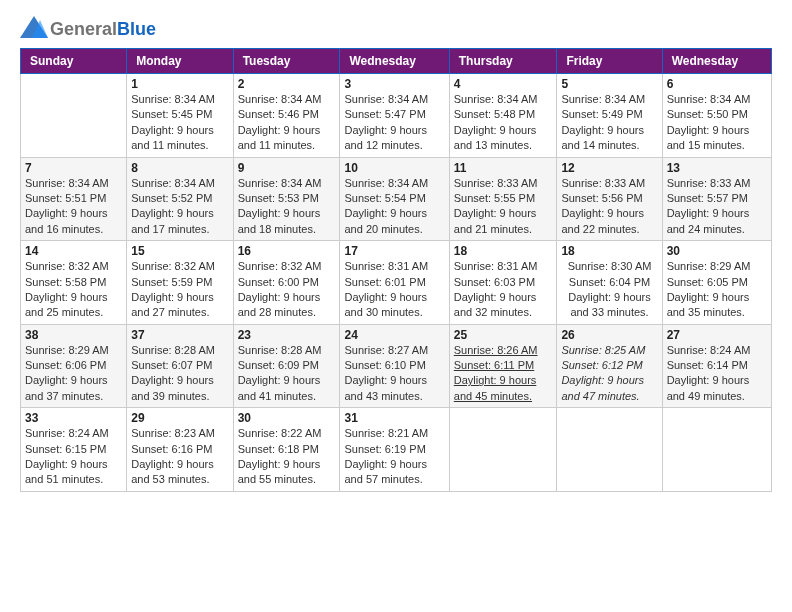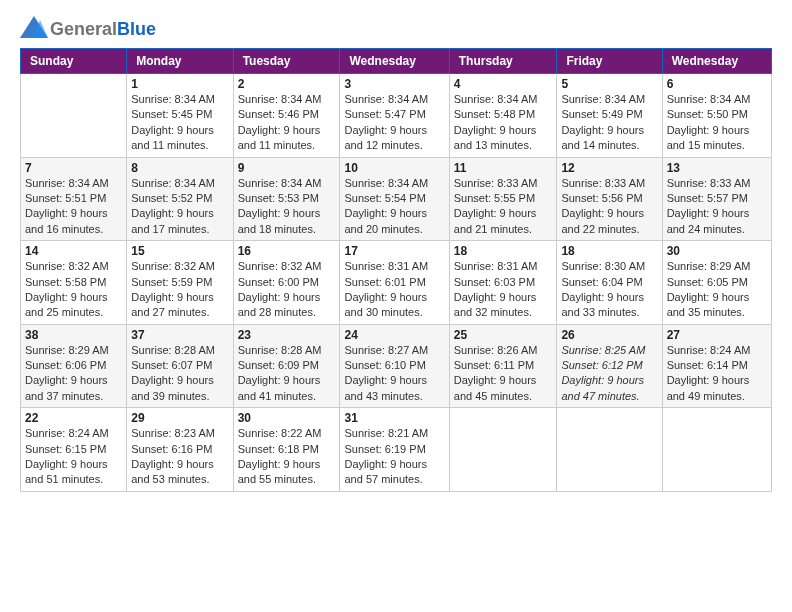--- a/index.html
+++ b/index.html
@@ -254,21 +254,21 @@
           </td>
           <td>
             <div class="day-number">18</div>
             <div class="day-info" style="white-space: pre-line;">Sunrise: 8:31 AM
 Sunset: 6:03 PM
 Daylight: 9 hours
 and 32 minutes.</div>
           </td>
           <td>
             <div class="day-number">18</div>
-            <div class="day-info" style="white-space: pre-line;">Sunrise: 8:30 AM
+            <div class="day-info" style="white-space: pre-line; text-align: center;">Sunrise: 8:30 AM
 Sunset: 6:04 PM
 Daylight: 9 hours
 and 33 minutes.</div>
           </td>
           <td>
             <div class="day-number">30</div>
             <div class="day-info" style="white-space: pre-line;">Sunrise: 8:29 AM
 Sunset: 6:05 PM
 Daylight: 9 hours
 and 35 minutes.</div>
@@ -298,21 +298,21 @@
           </td>
           <td>
             <div class="day-number">24</div>
             <div class="day-info" style="white-space: pre-line;">Sunrise: 8:27 AM
 Sunset: 6:10 PM
 Daylight: 9 hours
 and 43 minutes.</div>
           </td>
           <td>
             <div class="day-number">25</div>
-            <div class="day-info" style="white-space: pre-line;">Sunrise: 8:26 AM
+            <div class="day-info" style="white-space: pre-line; text-decoration: underline;">Sunrise: 8:26 AM
 Sunset: 6:11 PM
 Daylight: 9 hours
 and 45 minutes.</div>
           </td>
           <td>
             <div class="day-number">26</div>
             <div class="day-info" style="white-space: pre-line; font-style: italic;">Sunrise: 8:25 AM
 Sunset: 6:12 PM
 Daylight: 9 hours
 and 47 minutes.</div>
@@ -320,21 +320,21 @@
           <td>
             <div class="day-number">27</div>
             <div class="day-info" style="white-space: pre-line;">Sunrise: 8:24 AM
 Sunset: 6:14 PM
 Daylight: 9 hours
 and 49 minutes.</div>
           </td>
         </tr>
         <tr>
           <td>
-            <div class="day-number">22</div>
+            <div class="day-number">33</div>
             <div class="day-info" style="white-space: pre-line;">Sunrise: 8:24 AM
 Sunset: 6:15 PM
 Daylight: 9 hours
 and 51 minutes.</div>
           </td>
           <td>
             <div class="day-number">29</div>
             <div class="day-info" style="white-space: pre-line;">Sunrise: 8:23 AM
 Sunset: 6:16 PM
 Daylight: 9 hours

